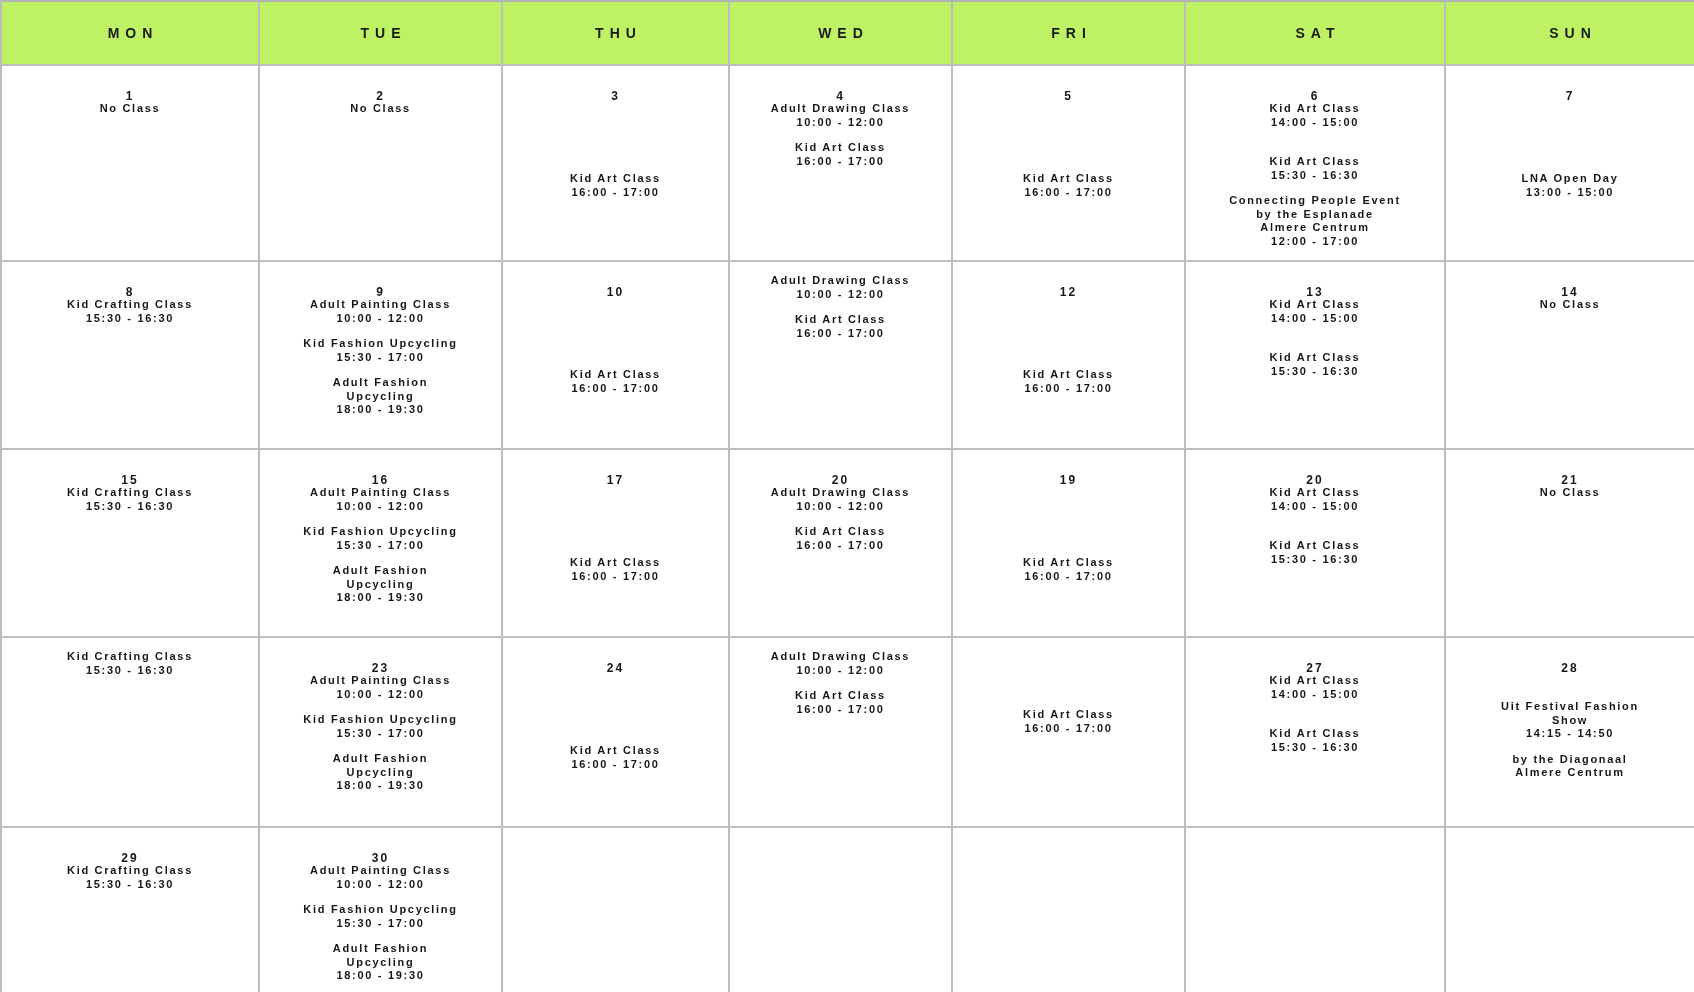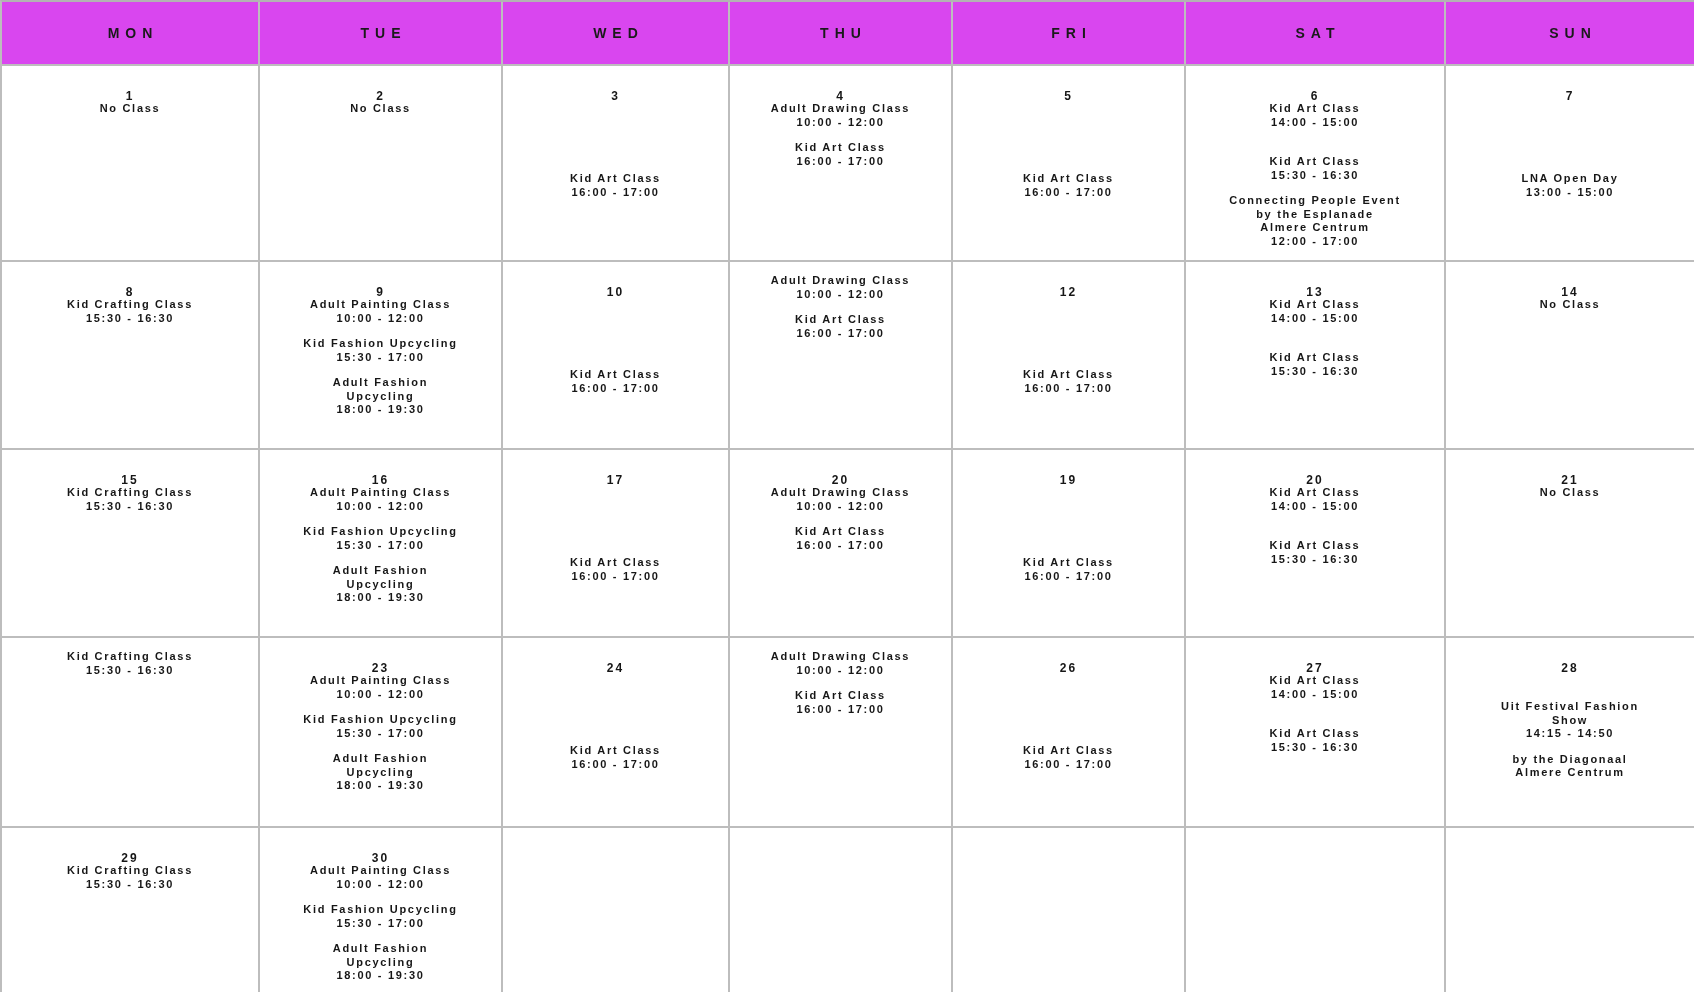--- a/index.html
+++ b/index.html
@@ -14,21 +14,21 @@
     width: 1694px;
     display: grid;
     grid-template-columns: 256px 241px 225px 221px 231px 258px 248px;
     grid-template-rows: 62px 194px 186px 186px 188px 200px;
     gap: 2px;
     background: #bdbdbd;            
     border-top: 2px solid #b3b3b3;  
     border-left: 2px solid #bdbdbd; 
   }
   .hcell {
-    background: #d946ef;
+    background: #bef264;
     display: flex; align-items: center; justify-content: center;
     font-size: 14px; font-weight: 700;
     letter-spacing: 6px; text-indent: 6px;
     color: #1a1a1a;
   }
   .cell {
     background: #ffffff;
     text-align: center;
     overflow: hidden;
   }
@@ -47,22 +47,22 @@
   .daynum + .event { margin-top: 0; }
   .event.spacer-lg { margin-top: 70px !important; }
   .event.spacer-sm { margin-top: 26px !important; }
 </style>
 </head>
 <body>
 
 <div class="cal" id="cal-grid">
   <div class="hcell">MON</div>
   <div class="hcell">TUE</div>
+  <div class="hcell">THU</div>
   <div class="hcell">WED</div>
-  <div class="hcell">THU</div>
   <div class="hcell">FRI</div>
   <div class="hcell">SAT</div>
   <div class="hcell">SUN</div>
 <div class="cell">
       <div class="daynum">1</div>
       <div class="event">
         <div class="evline">No Class</div>
       </div>
     </div>
     <div class="cell">
@@ -282,21 +282,20 @@
       <div class="event">
         <div class="evline">Adult Drawing Class</div>
         <div class="evline">10:00 - 12:00</div>
       </div>
       <div class="event">
         <div class="evline">Kid Art Class</div>
         <div class="evline">16:00 - 17:00</div>
       </div>
     </div>
     <div class="cell">
-      <div class="daynum">26</div>
       <div class="event spacer-lg">
         <div class="evline">Kid Art Class</div>
         <div class="evline">16:00 - 17:00</div>
       </div>
     </div>
     <div class="cell">
       <div class="daynum">27</div>
       <div class="event">
         <div class="evline">Kid Art Class</div>
         <div class="evline">14:00 - 15:00</div>

